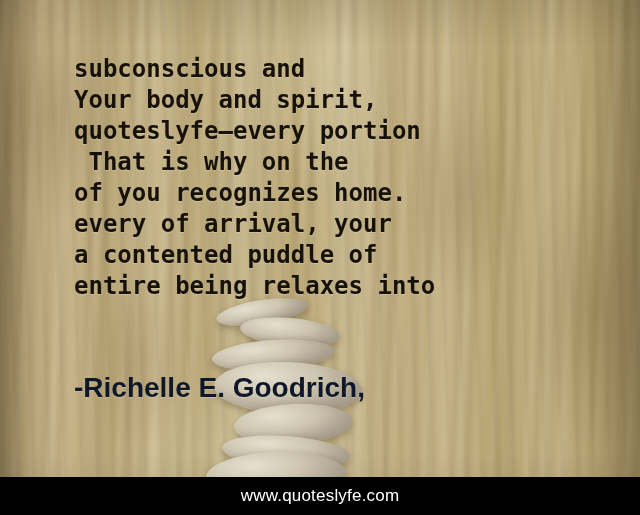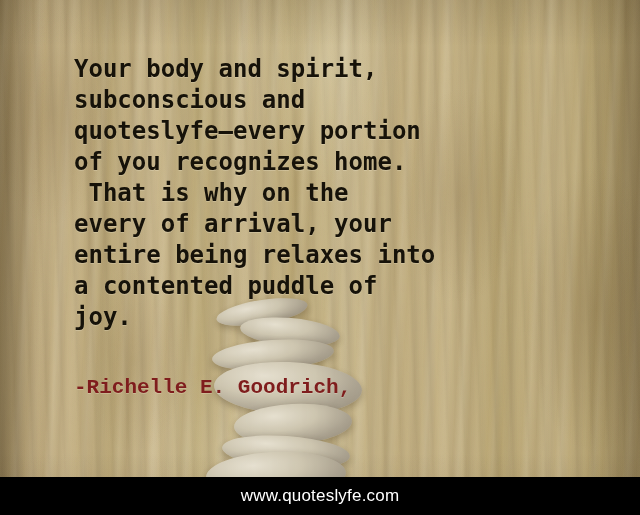--- a/index.html
+++ b/index.html
@@ -127,25 +127,25 @@
     letter-spacing: 0px;
     text-shadow: 0 1px 0 rgba(255,250,230,0.22);
   }
   #attribution-block {
     position: absolute;
     left: 74px;
     top: 372px;
     width: 540px;
   }
   .attrib-line {
-    font-family: Liberation Mono, monospace;
-    font-size: 21px;
+    font-family: Liberation Sans, sans-serif;
+    font-size: 28px;
     font-weight: bold;
     line-height: 31px;
-    color: #7f1d1d;
+    color: #0f172a;
     white-space: pre;
     text-shadow: 0 1px 0 rgba(255,250,230,0.22);
   }
 
   
   #footer-bar {
     position: absolute;
     left: 0;
     right: 0;
     bottom: 0;
@@ -178,29 +178,28 @@
     <div class="stone" style="left:24px;  top:0px;   width:92px;  height:24px; transform:rotate(-9deg);"></div>
     <div class="stone" style="left:48px;  top:18px;  width:100px; height:28px; transform:rotate(5deg);"></div>
     <div class="stone" style="left:20px;  top:40px;  width:122px; height:30px; transform:rotate(-4deg);"></div>
     <div class="stone" style="left:22px;  top:62px;  width:148px; height:52px; transform:rotate(2deg);"></div>
     <div class="stone" style="left:42px;  top:104px; width:118px; height:40px; transform:rotate(-3deg);"></div>
     <div class="stone" style="left:30px;  top:136px; width:128px; height:32px; transform:rotate(4deg);"></div>
     <div class="stone" style="left:14px;  top:152px; width:140px; height:46px; transform:rotate(-2deg);"></div>
   </div>
 
   <div id="quote-block">
+    <div class="quote-line">subconscious and</div>
     <div class="quote-line">Your body and spirit,</div>
-    <div class="quote-line">subconscious and</div>
     <div class="quote-line">quoteslyfe—every portion</div>
+    <div class="quote-line"> That is why on the</div>
     <div class="quote-line">of you recognizes home.</div>
-    <div class="quote-line"> That is why on the</div>
     <div class="quote-line">every of arrival, your</div>
+    <div class="quote-line">a contented puddle of</div>
     <div class="quote-line">entire being relaxes into</div>
-    <div class="quote-line">a contented puddle of</div>
-    <div class="quote-line">joy.</div>
   </div>
 
   <div id="attribution-block">
     <div class="attrib-line">-Richelle E. Goodrich,</div>
   </div>
 
   <div id="footer-bar">
     <span id="footer-url">www.quoteslyfe.com</span>
   </div>
 

